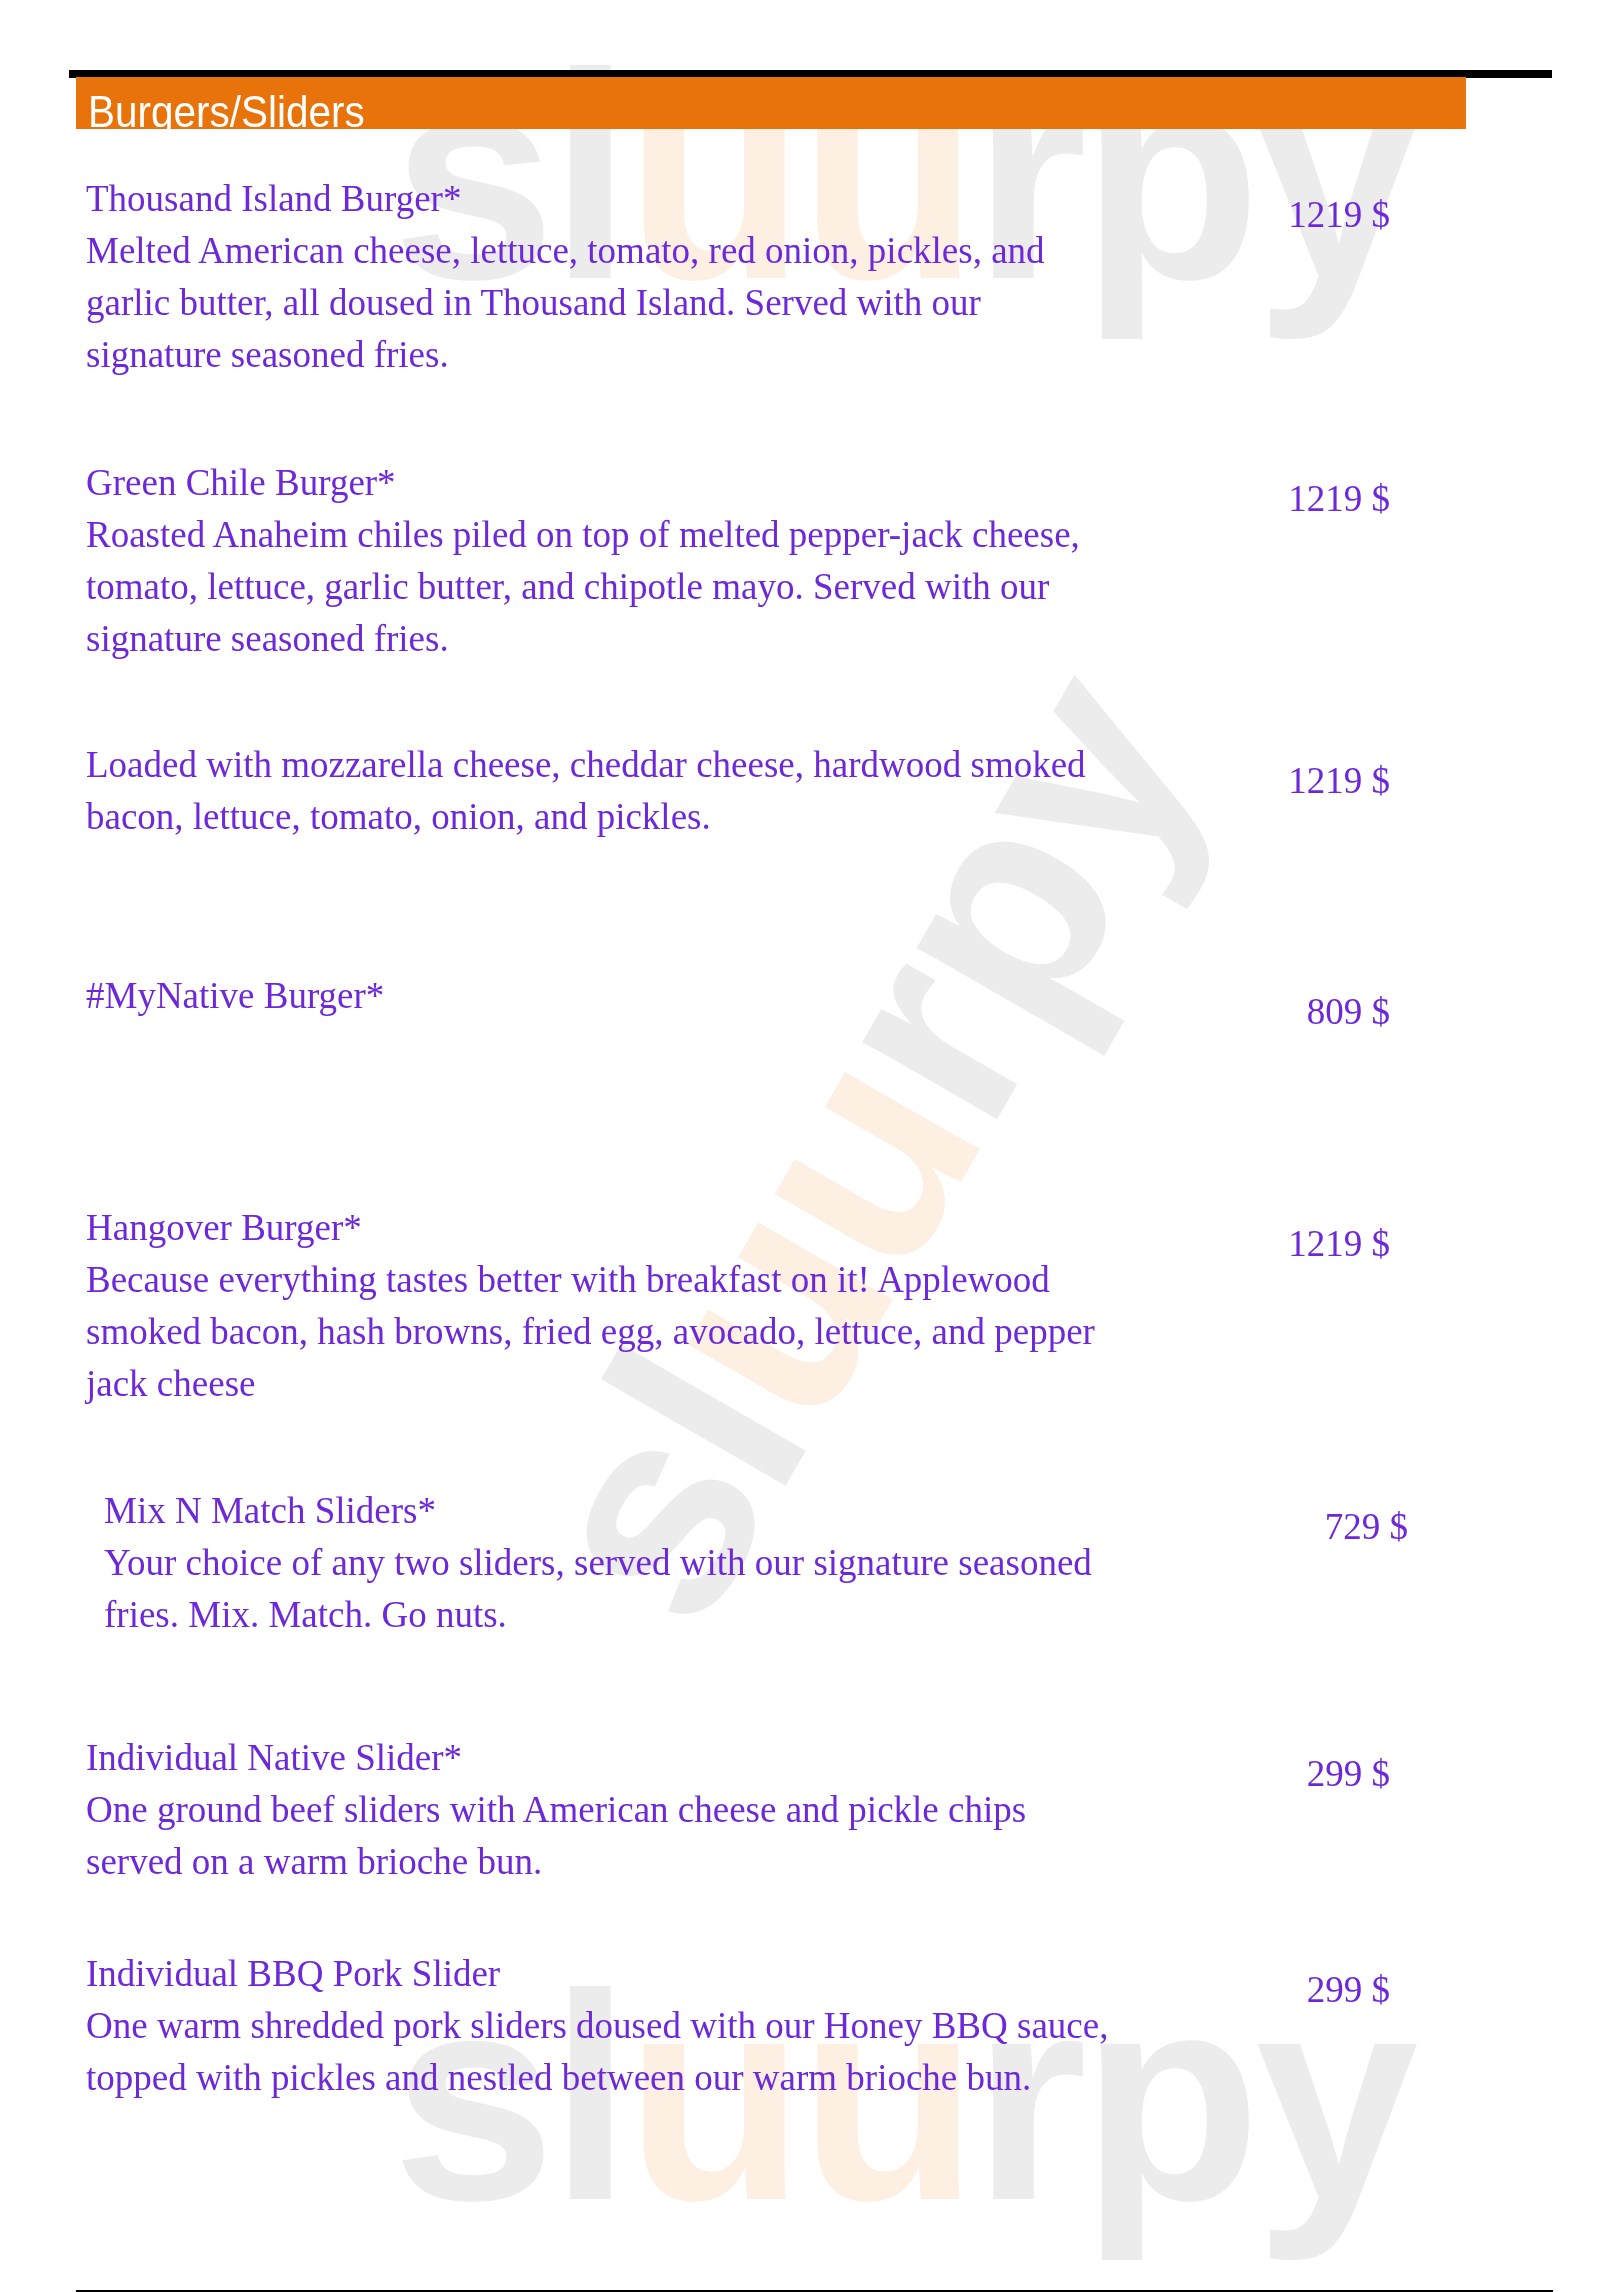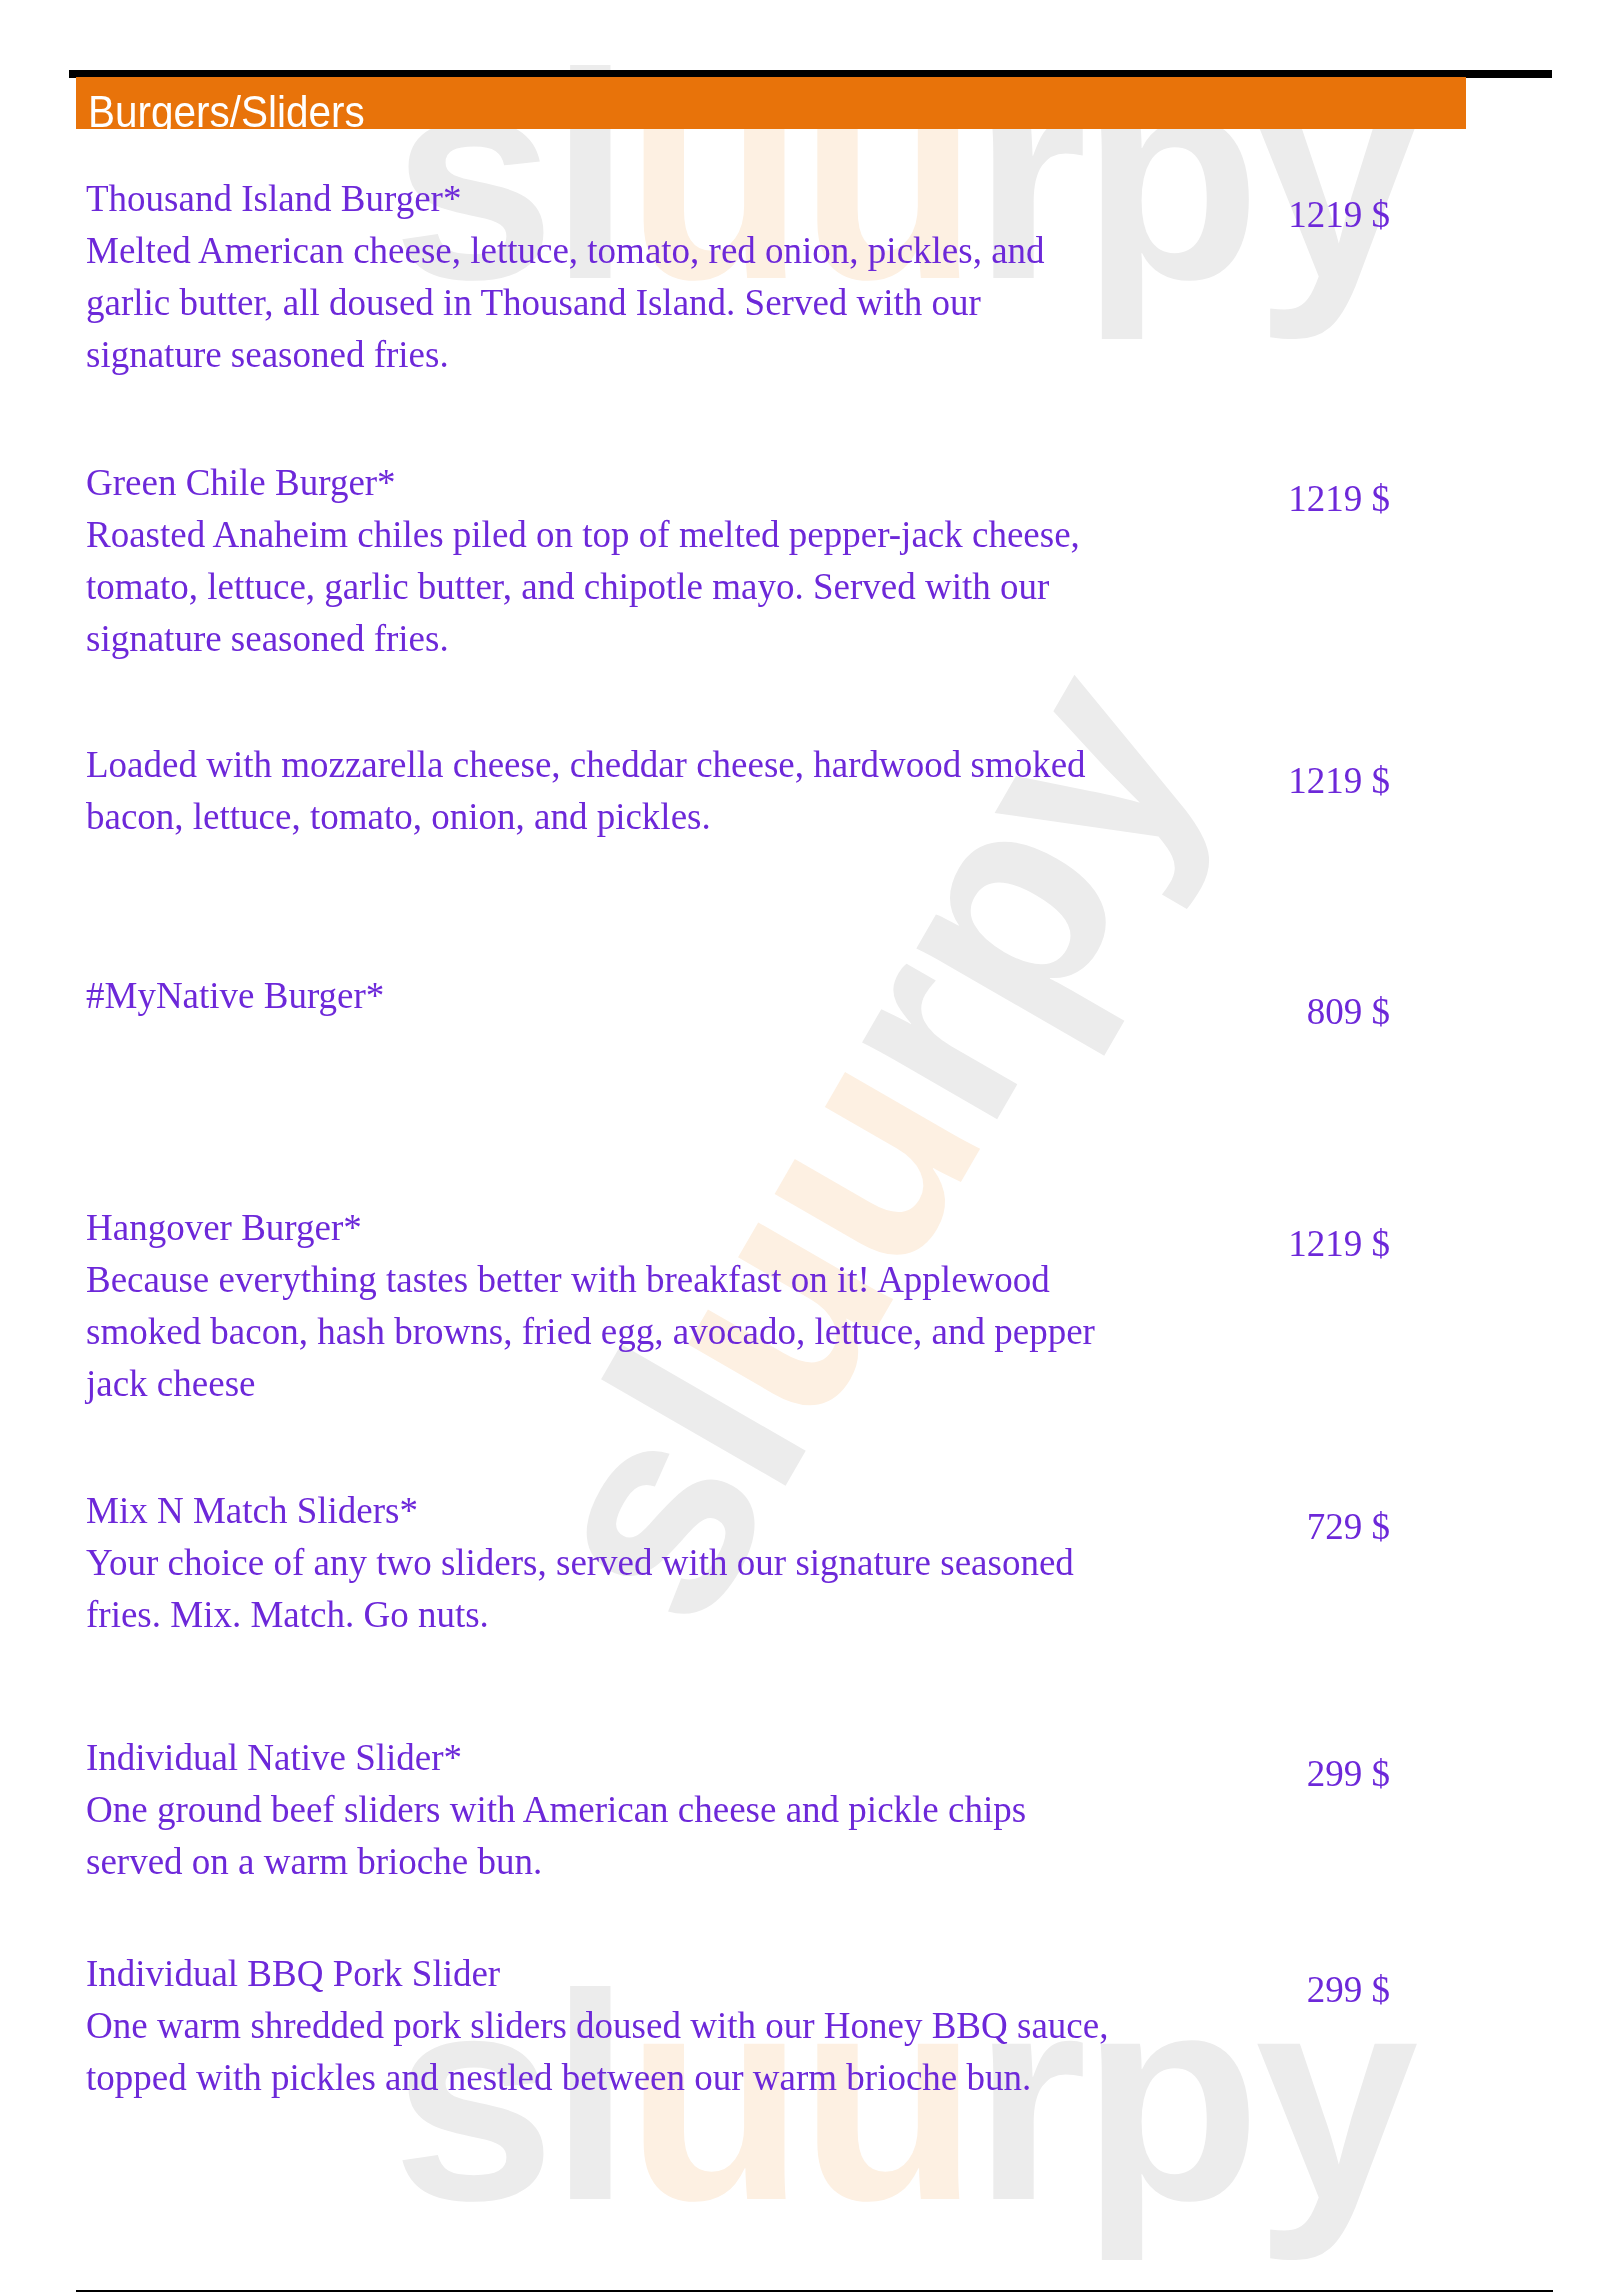--- a/index.html
+++ b/index.html
@@ -71,21 +71,21 @@
 <div class="item" style="top:1202px;">
   <span class="item-name">Hangover Burger*</span>
   <span class="item-price">1219 $</span>
   <div class="item-desc">
     <span>Because everything tastes better with breakfast on it! Applewood</span>
     <span>smoked bacon, hash browns, fried egg, avocado, lettuce, and pepper</span>
     <span>jack cheese</span>
   </div>
 </div>
 
-<div class="item" style="top:1485px;">
+<div class="item" style="top:1485px;margin-left:18px;">
   <span class="item-name">Mix N Match Sliders*</span>
   <span class="item-price">729 $</span>
   <div class="item-desc">
     <span>Your choice of any two sliders, served with our signature seasoned</span>
     <span>fries. Mix. Match. Go nuts.</span>
   </div>
 </div>
 
 <div class="item" style="top:1716px;margin-top:16px;">
   <span class="item-name">Individual Native Slider*</span>

